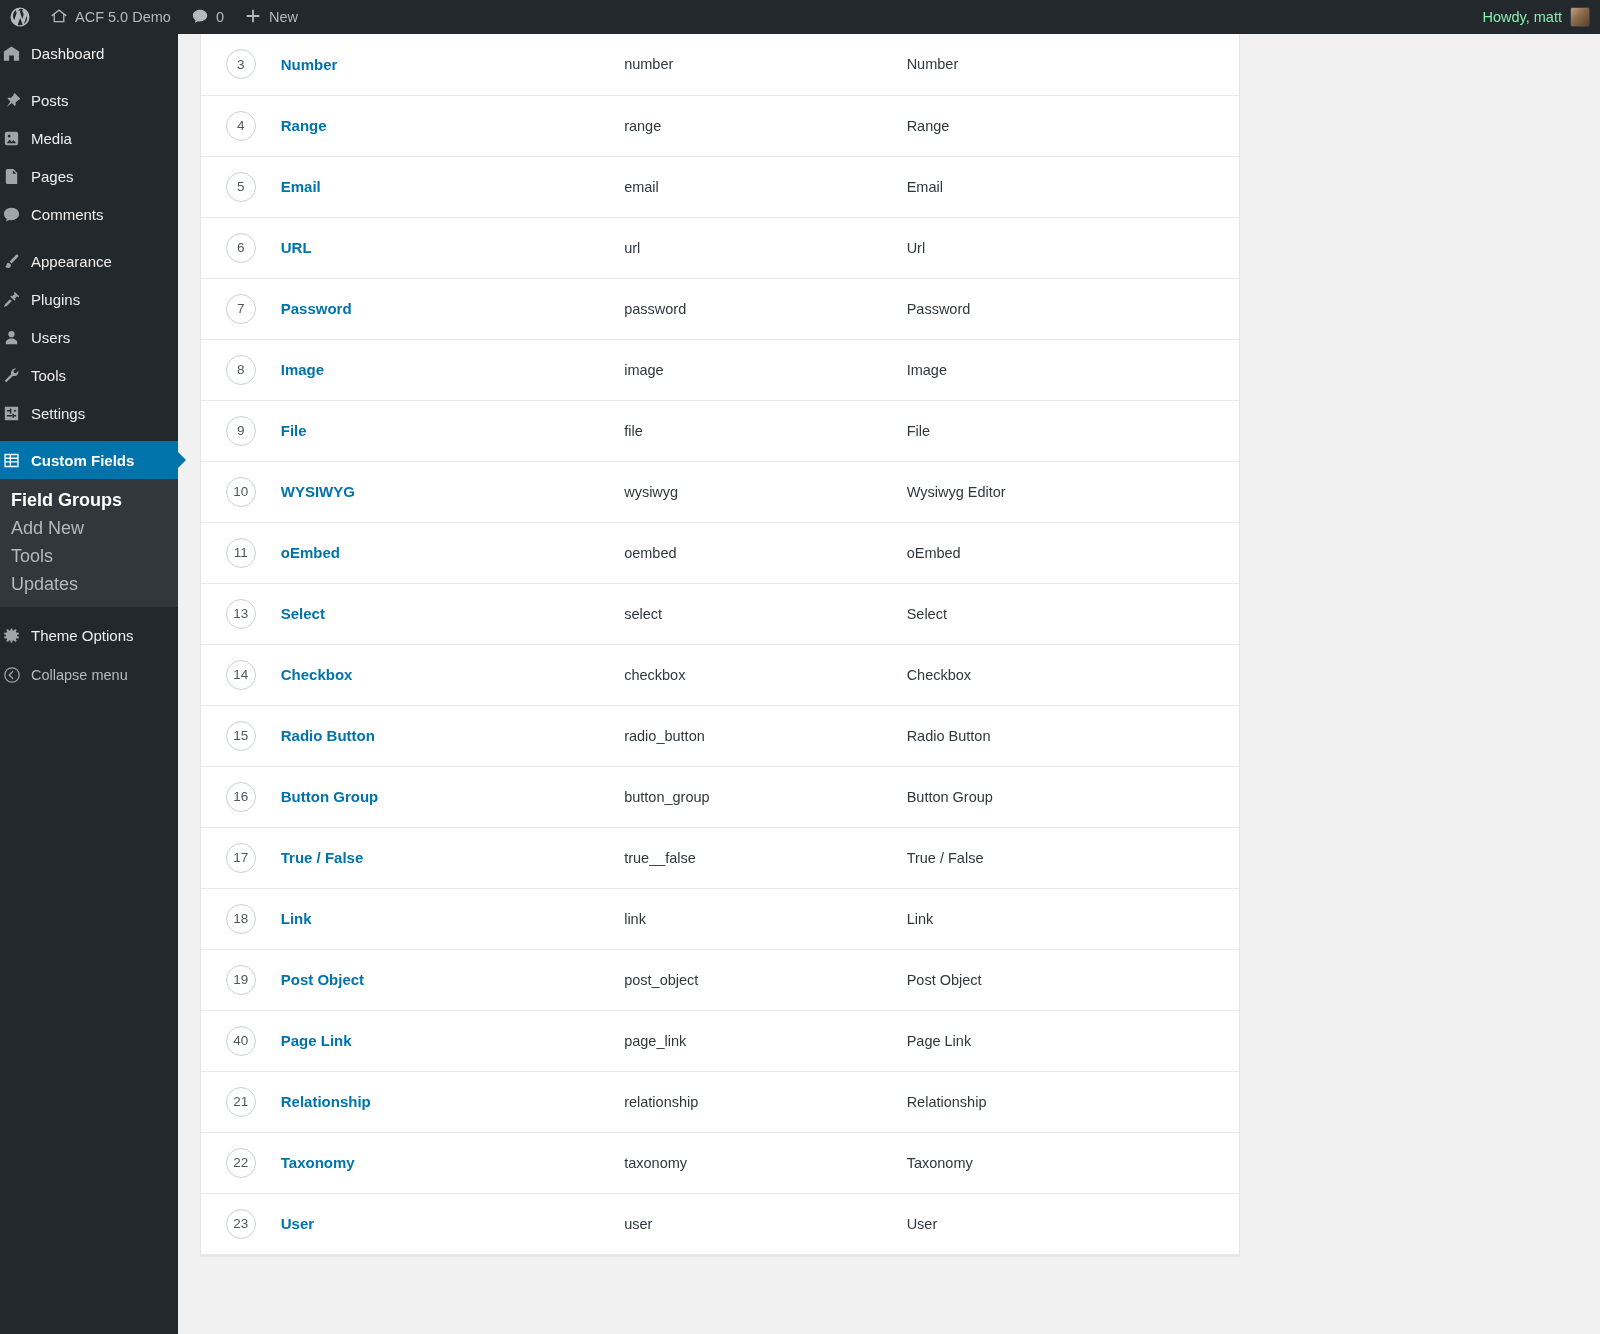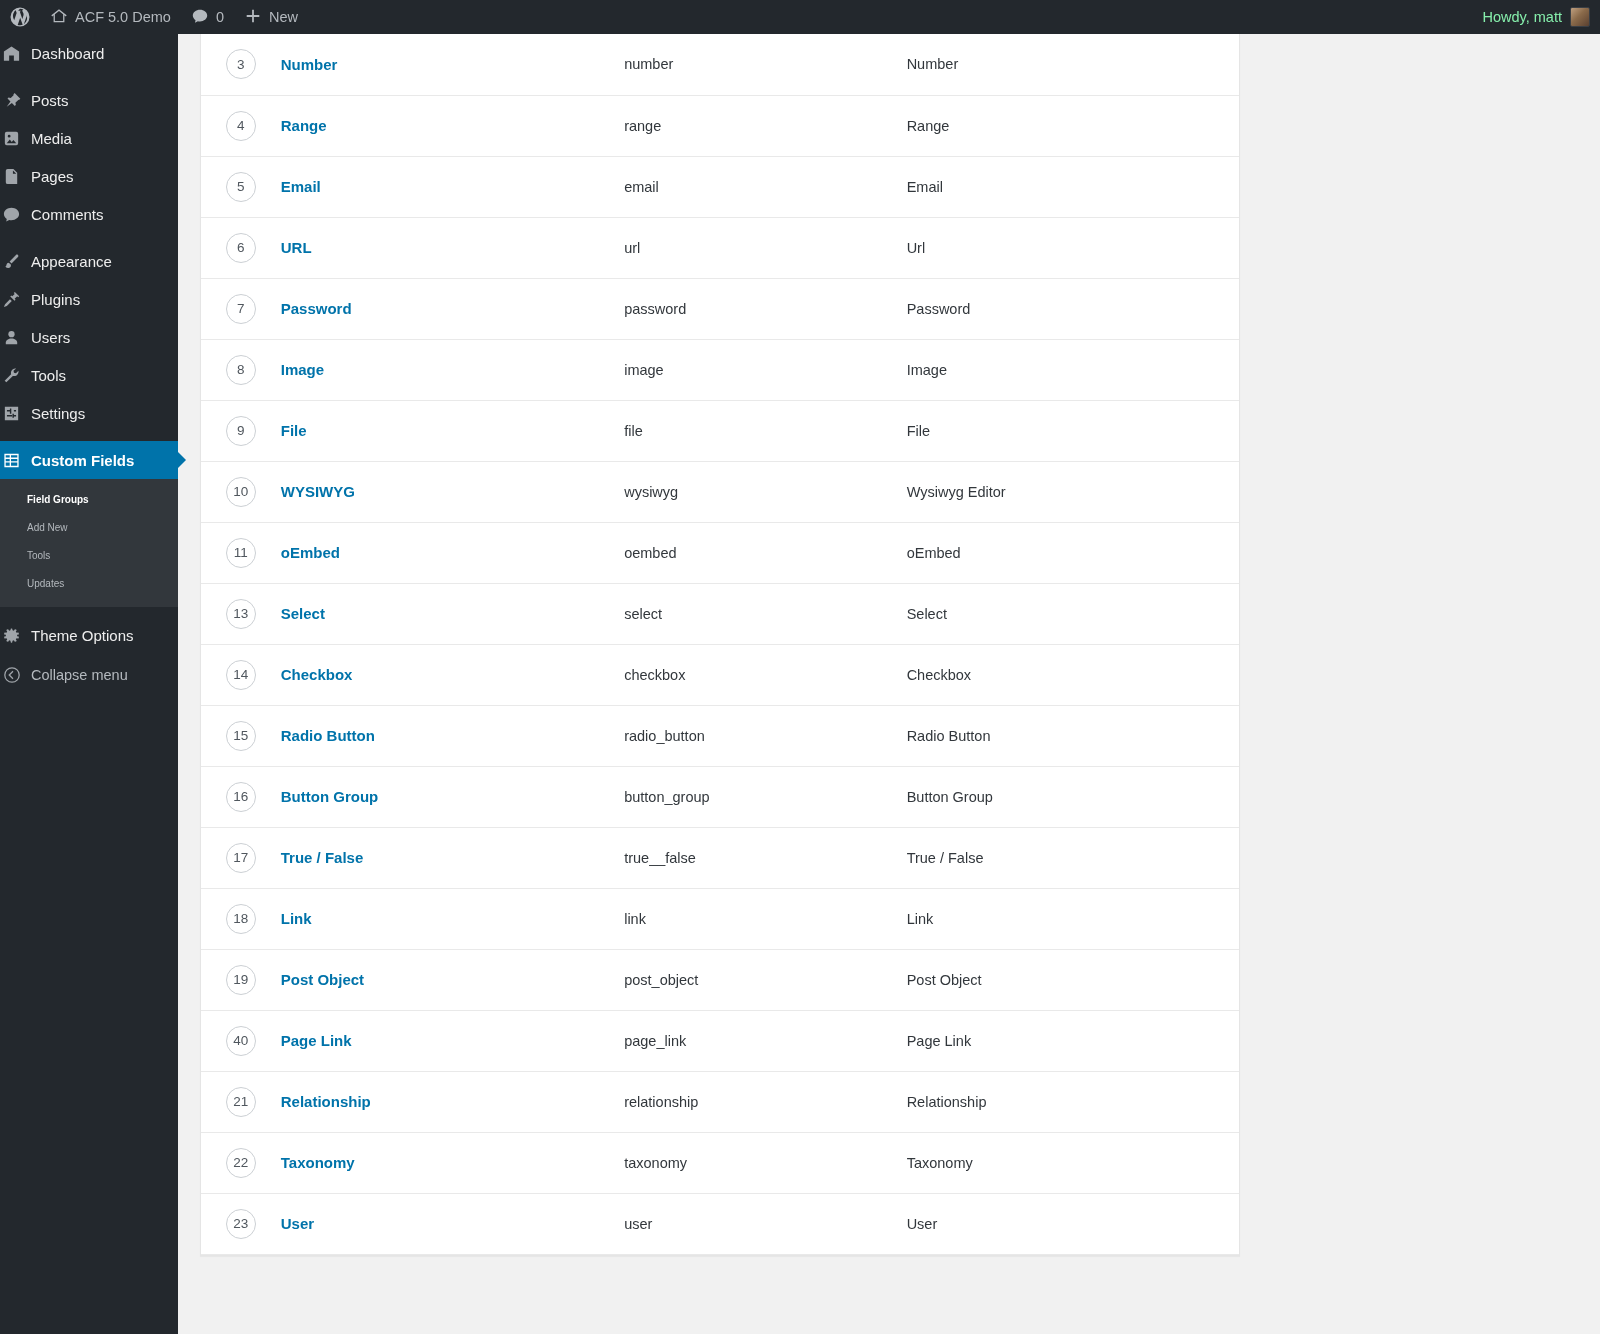--- a/index.html
+++ b/index.html
@@ -78,22 +78,22 @@
     border-style: solid;
     border-width: 8px 0 8px 8px;
     border-color: transparent transparent transparent #0073aa;
   }
   .menu-sep { height: 9px; }
   .submenu {
     background: #32373c;
     padding: 7px 0 9px 0;
   }
   .submenu-item {
-    padding: 5px 0 5px 27px;
-    font-size: 10px;
+    padding: 5px 0 5px 11px;
+    font-size: 18px;
     color: #b4b9be;
     cursor: pointer;
     line-height: 18px;
   }
   .submenu-item.current { color:#fff; font-weight:600; }
   .collapse-row {
     display:flex; align-items:center;
     height: 34px;
     padding-left: 2px;
     color:#b4b9be;

